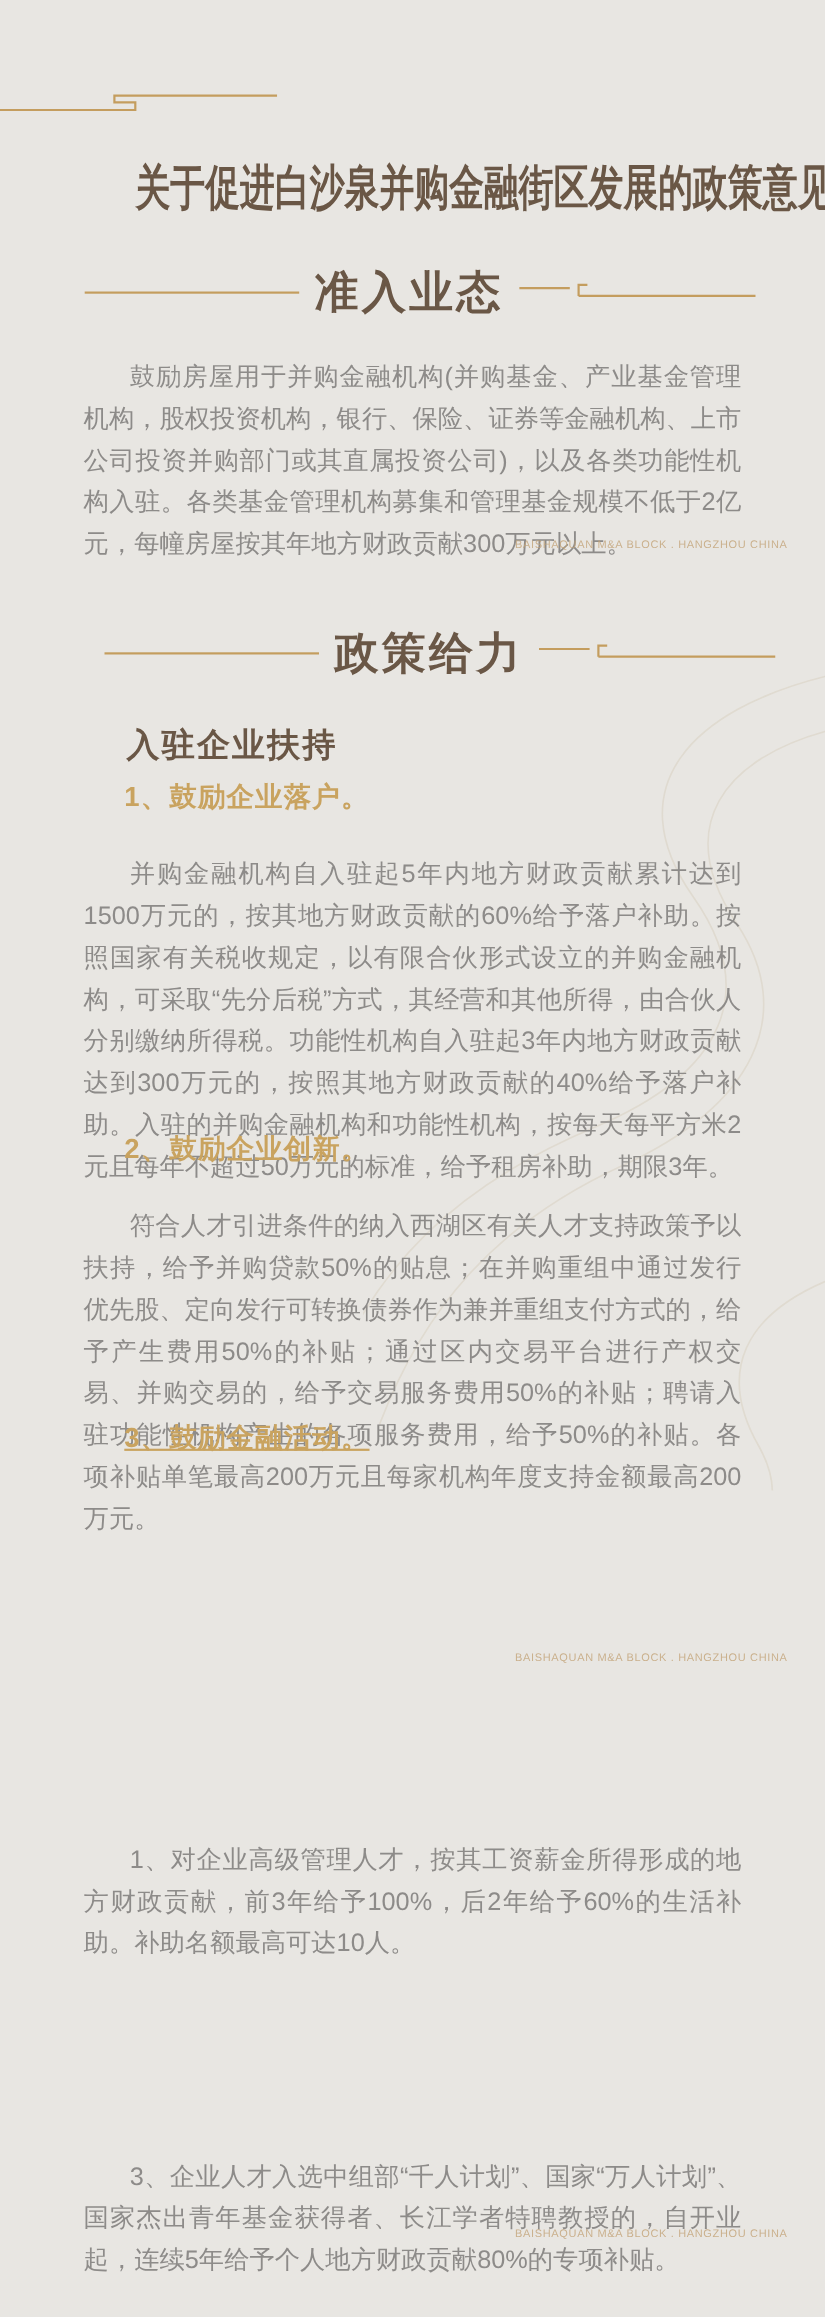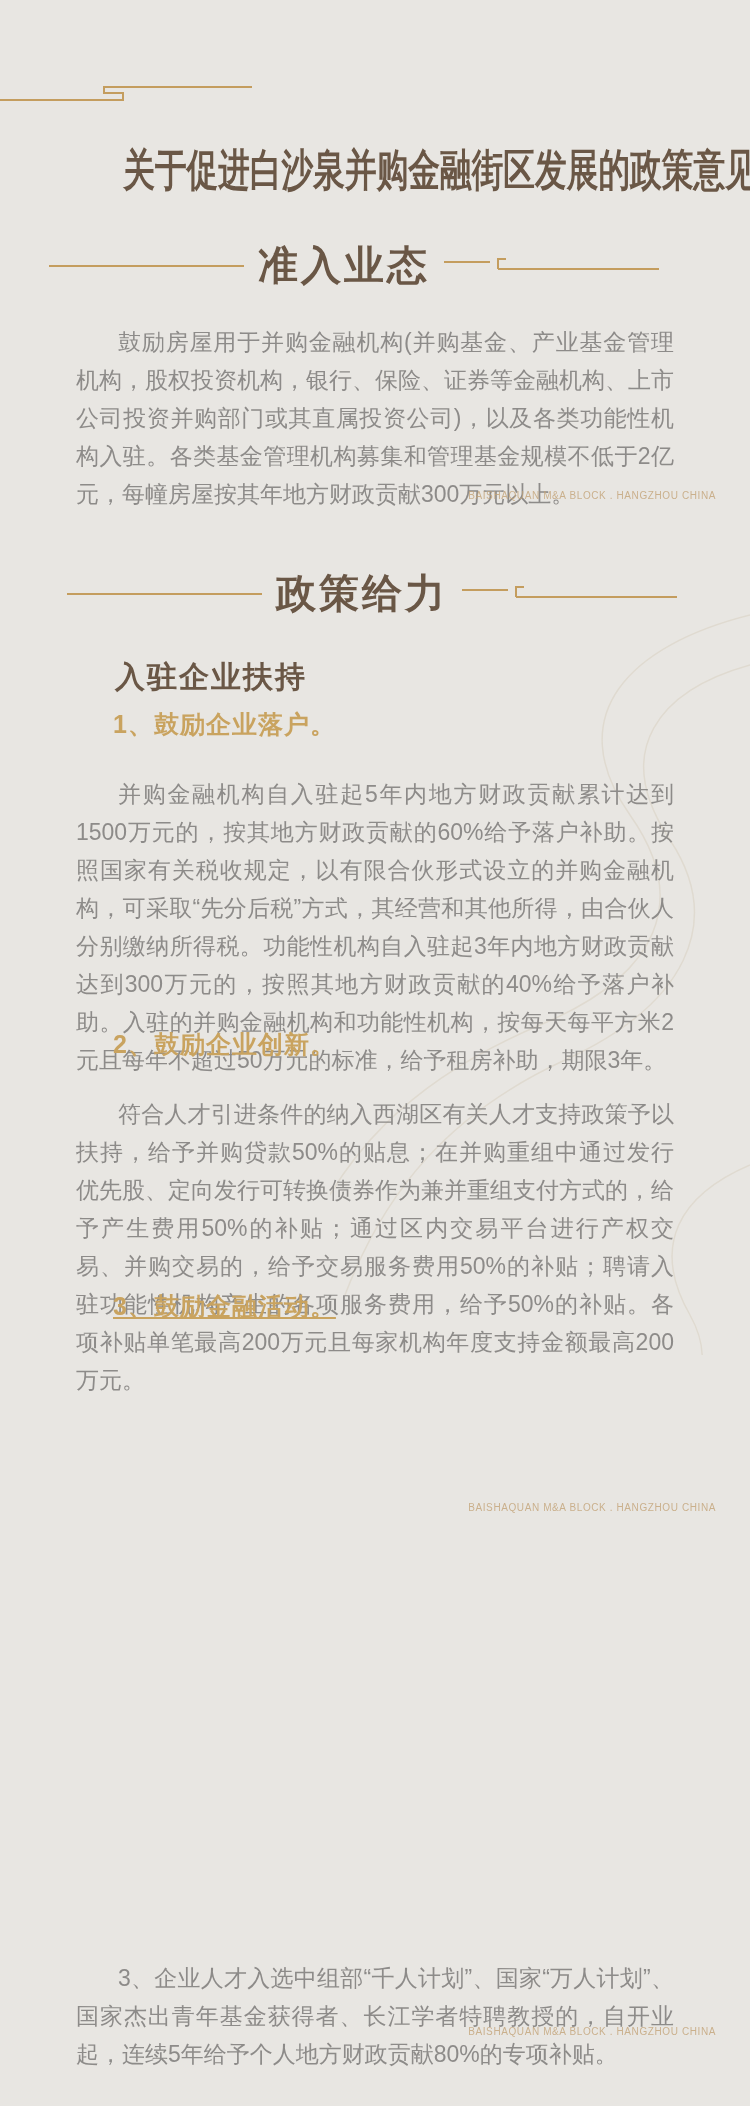--- a/index.html
+++ b/index.html
@@ -12,21 +12,21 @@
   
   .curves{position:absolute;right:0;top:555px;width:420px;height:800px;pointer-events:none;}
 
   
   .title{position:absolute;top:112px;left:0;width:750px;text-align:center;
          font-family:"Liberation Serif",serif;font-weight:700;font-size:44px;
          color:#6a5746;white-space:nowrap;}
   .title>span{display:inline-block;transform:scaleX(0.72);transform-origin:center;}
 
   
-  .sec-head{position:absolute;left:0;width:708px;display:flex;align-items:center;justify-content:center;}
+  .sec-head{position:absolute;left:0;width:708px;display:flex;align-items:center;justify-content:center;padding-left:28px;}
   .sec-head .line-l{width:195px;height:2px;background:#c49d5e;margin-right:14px;}
   .sec-head .sec-text{font-size:40px;font-weight:700;color:#6a5746;letter-spacing:3px;white-space:nowrap;}
   .sec-head .orn-r{width:215px;height:18px;margin-left:14px;}
   #sec1{top:238px;}
   #sec2{top:566px;margin-left:18px;}
 
   .sub-title{position:absolute;left:115px;font-size:30px;font-weight:700;color:#6a5746;letter-spacing:2px;white-space:nowrap;}
   #sub1{top:632px;}
   #sub2{top:1576px;}
 
@@ -106,17 +106,18 @@
   <p class="body-para" id="body1">并购金融机构自入驻起5年内地方财政贡献累计达到1500万元的，按其地方财政贡献的60%给予落户补助。按照国家有关税收规定，以有限合伙形式设立的并购金融机构，可采取“先分后税”方式，其经营和其他所得，由合伙人分别缴纳所得税。功能性机构自入驻起3年内地方财政贡献达到300万元的，按照其地方财政贡献的40%给予落户补助。入驻的并购金融机构和功能性机构，按每天每平方米2元且每年不超过50万元的标准，给予租房补助，期限3年。</p>
 
   <div class="item-label" id="lab2">2、鼓励企业创新。</div>
   <p class="body-para" id="body2">符合人才引进条件的纳入西湖区有关人才支持政策予以扶持，给予并购贷款50%的贴息；在并购重组中通过发行优先股、定向发行可转换债券作为兼并重组支付方式的，给予产生费用50%的补贴；通过区内交易平台进行产权交易、并购交易的，给予交易服务费用50%的补贴；聘请入驻功能性机构产生的各项服务费用，给予50%的补贴。各项补贴单笔最高200万元且每家机构年度支持金额最高200万元。</p>
 
   <div class="item-label" id="lab3">3、鼓励金融活动。</div>
 
   <div class="watermark" id="wm2">BAISHAQUAN M&amp;A BLOCK . HANGZHOU CHINA</div>
 
 
+  <p class="body-para" id="paraA">1、对企业高级管理人才，按其工资薪金所得形成的地方财政贡献，前3年给予100%，后2年给予60%的生活补助。补助名额最高可达10人。</p>
   <p class="body-para" id="paraC">3、企业人才入选中组部“千人计划”、国家“万人计划”、国家杰出青年基金获得者、长江学者特聘教授的，自开业起，连续5年给予个人地方财政贡献80%的专项补贴。</p>
 
   <div class="watermark" id="wm3">BAISHAQUAN M&amp;A BLOCK . HANGZHOU CHINA</div>
 
 </div>
 
 </body></html>

